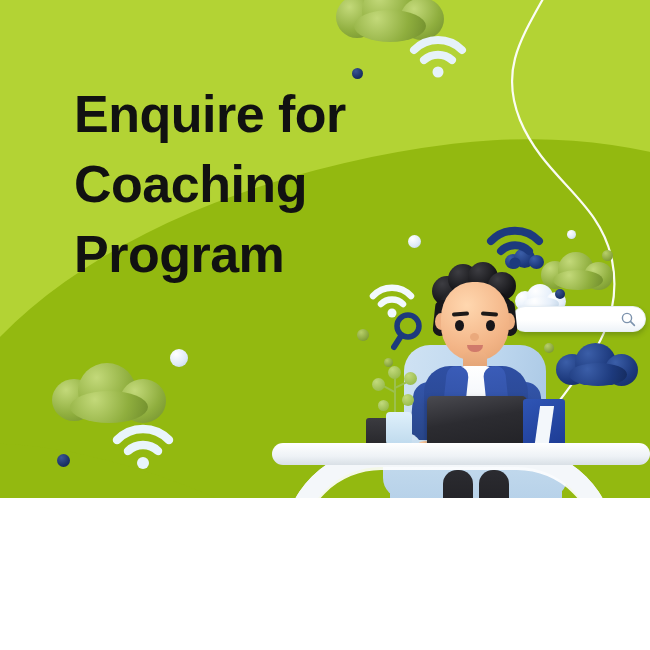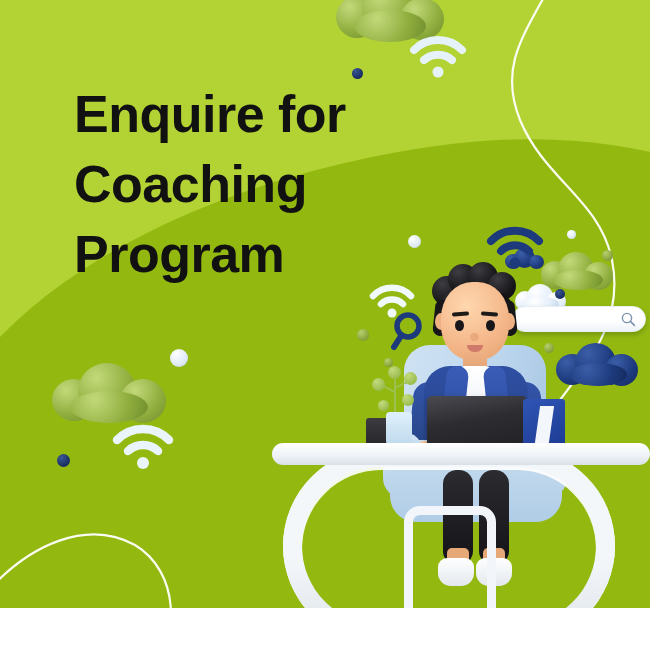--- a/index.html
+++ b/index.html
@@ -1,20 +1,20 @@
 <!DOCTYPE html>
 <html><head>
 <meta charset="utf-8">
 <style>
   html,body{margin:0;padding:0;background:#fff;}
   body{font-family:"Liberation Sans","DejaVu Sans",sans-serif;}
 
   #poster{
     position:relative;
-    width:650px;height:608px;
+    width:650px;height:498px;
     overflow:hidden;
     background:#b3d334;
   }
 
   
   .bg-base{position:absolute;inset:0;background:#b3d334;}
 
   .bg-dark{
     position:absolute;
     left:-60px;top:150px;

